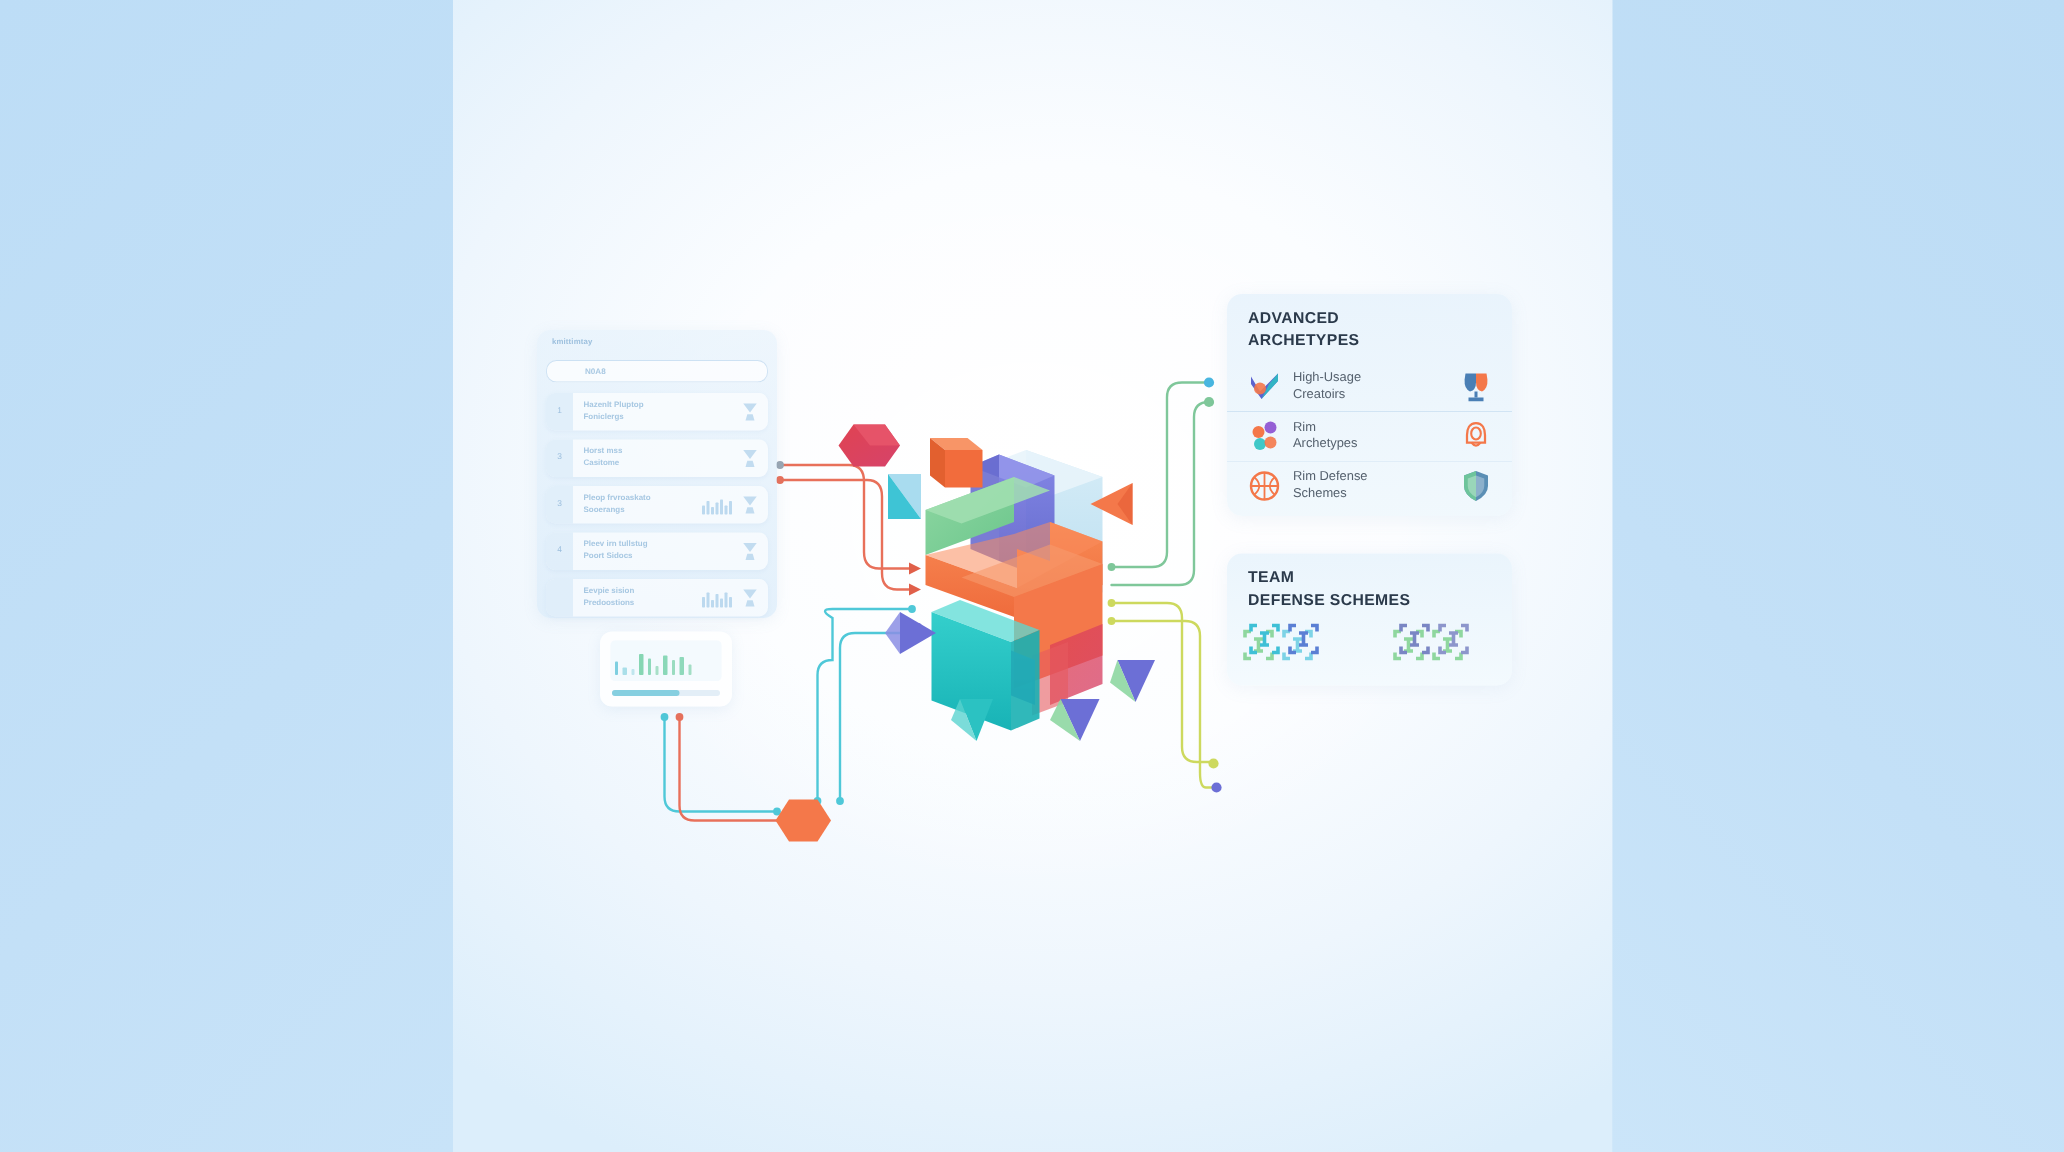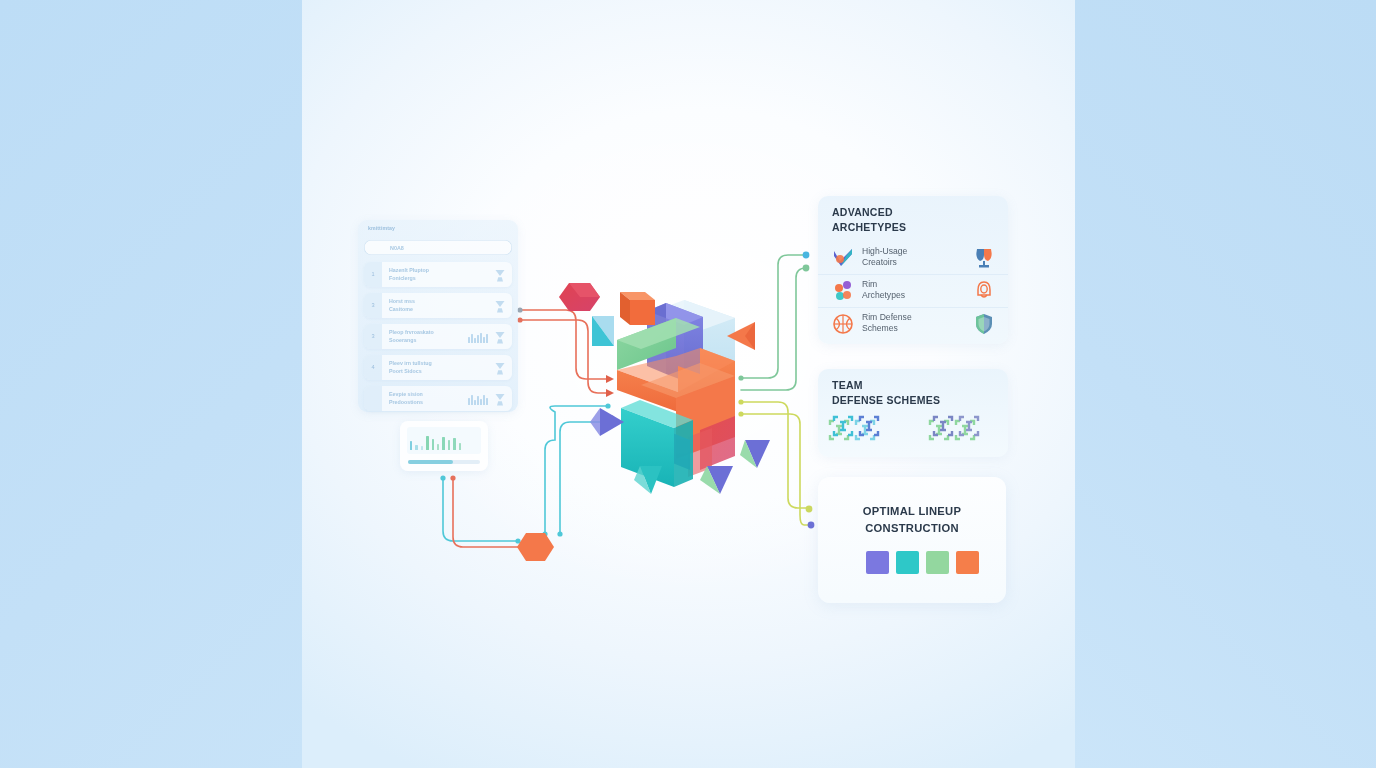--- a/index.html
+++ b/index.html
@@ -461,26 +461,14 @@
           </div>
           <div class="ic-r"><svg width="20" height="22" viewBox="0 0 20 22">
               <path d="M10,1 L18,4 V11 Q18,17 10,21 Q2,17 2,11 V4 Z" fill="#5b8fb5"></path>
               <path d="M10,1 L2,4 V11 Q2,17 10,21 Z" fill="#6fc79a" opacity="0.95"></path>
               <path d="M10,4 L15.5,6 V11 Q15.5,15.5 10,18.5 Q4.5,15.5 4.5,11 V6 Z" fill="#ffffff" opacity="0.3"></path>
             </svg></div>
         </div>
       </div>
   </div>
 
-  <div class="card" id="lineup-card">
-    <div class="lc-title">
-      <div>OPTIMAL LINEUP</div>
-      <div>CONSTRUCTION</div>
-    </div>
-    <div class="sw" id="lineup-sw">
-        <i style="background: rgb(123, 120, 224);"></i>
-        <i style="background: rgb(46, 200, 200);"></i>
-        <i style="background: rgb(147, 215, 159);"></i>
-        <i style="background: rgb(245, 126, 74);"></i>
-      </div>
-  </div>
 
 </div>
 
 </body></html>

